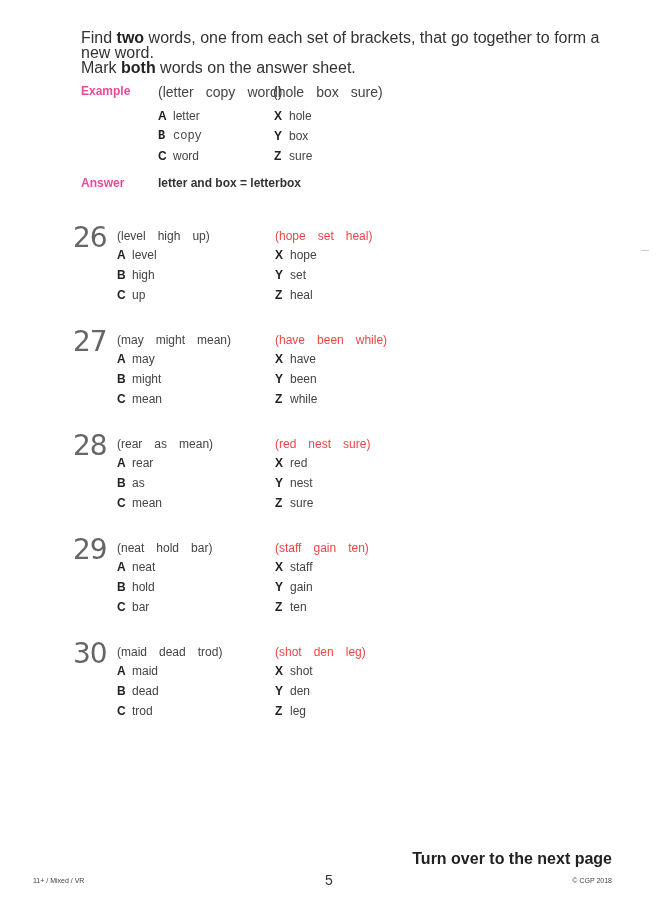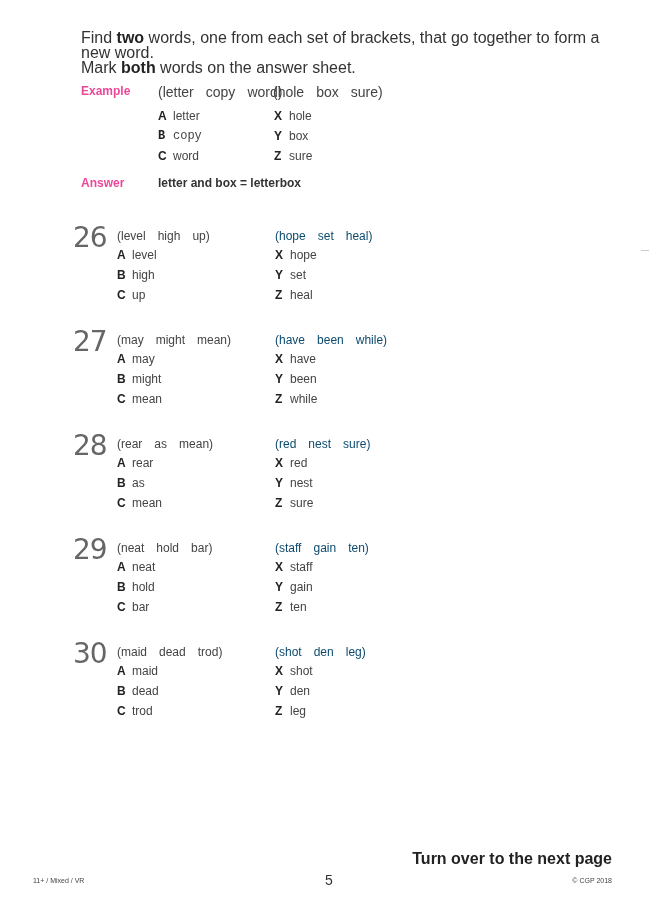--- a/index.html
+++ b/index.html
@@ -24,21 +24,21 @@
     .bracket span { margin-right: 12px; }
     .bracket span:last-child { margin-right: 0; }
     .opt { position: absolute; font-size: 12px; color: #444; height: 20px; line-height: 20px; }
     .opt .letter { font-weight: bold; color: #222; display: inline-block; width: 15px; }
     .question { position: absolute; left: 0; width: 660px; height: 100px; }
     .qnum {
       position: absolute; left: 73px; top: -8px; font-size: 28px; color: #666;
       font-family: "DejaVu Sans", sans-serif; letter-spacing: -1px;
     }
     .q-left { position: absolute; left: 117px; top: 0; font-size: 12px; color: #444; }
-    .q-right { position: absolute; left: 275px; top: 0; font-size: 12px; color: #0c4a6e; }
+    .q-right { position: absolute; left: 275px; top: 0; font-size: 12px; color: #ef4444; }
     .footer-turn { position: absolute; right: 48px; top: 850px; font-size: 16px; font-weight: bold; color: #222; }
     .footer-left { position: absolute; left: 33px; top: 877px; font-size: 7px; color: #444; }
     .footer-page { position: absolute; left: 325px; top: 872px; font-size: 14px; color: #333; }
     .footer-right { position: absolute; right: 48px; top: 877px; font-size: 7px; color: #444; }
     .edge-mark { position: absolute; left: 641px; top: 250px; width: 8px; height: 1px; background: #ccc; }
   </style>
 </head>
 <body>
 
 <div class="instructions">

